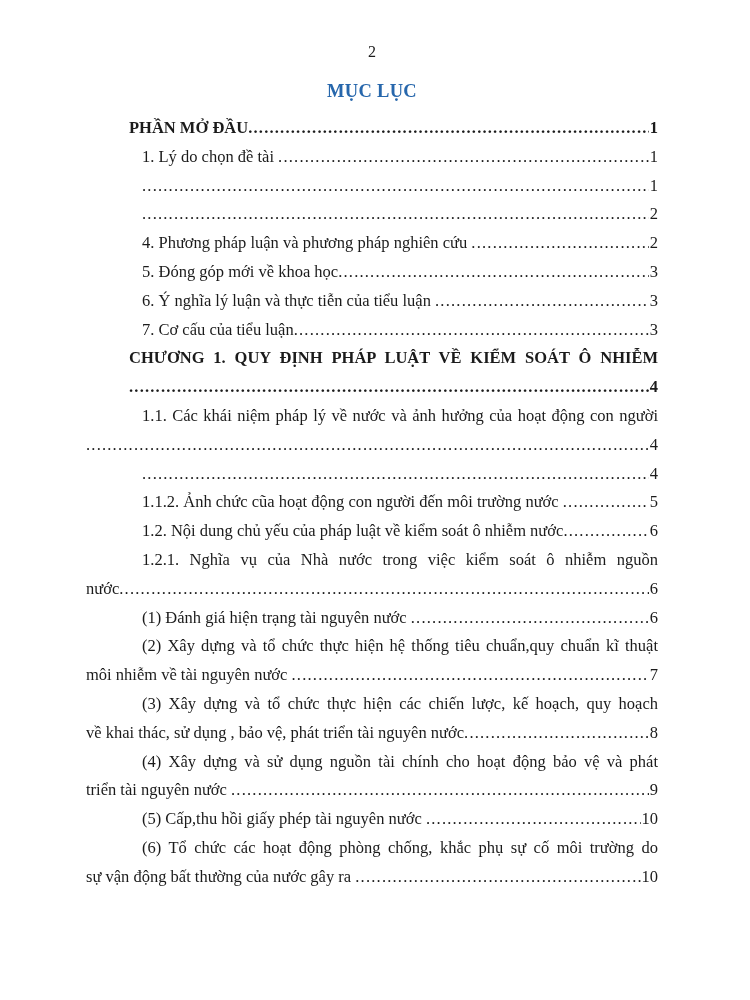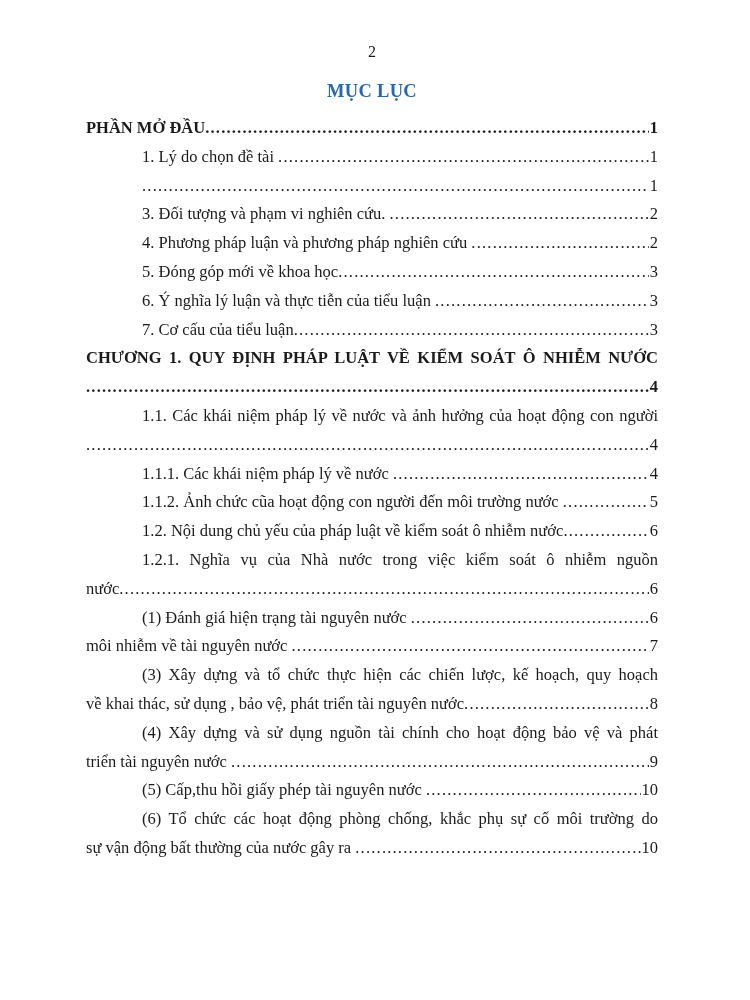--- a/index.html
+++ b/index.html
@@ -37,21 +37,21 @@
   }
   .toc-line {
     display: flex;
     align-items: baseline;
     height: 28.8px;
     line-height: 28.8px;
     font-size: 16.5px;
     overflow: hidden;
   }
   .toc-line.indent { padding-left: 56px; align-items: center; }
-  .toc-line.bold { font-weight: bold; }
+  .toc-line.bold { font-weight: bold; margin-left: 43px; }
   .toc-line.justify {
     display: block;
     text-align: justify;
     text-justify: inter-word;
     text-align-last: justify;
     white-space: normal;
   }
   .txt {
     flex: 0 0 auto;
     white-space: pre;
@@ -86,21 +86,20 @@
       <div class="toc-line indent">
         <span class="txt">1. Lý do chọn đề tài </span>
         <span class="leader"></span>
         <span class="pg">1</span>
       </div>
       <div class="toc-line indent">
         <span class="leader"></span>
         <span class="pg">1</span>
       </div>
       <div class="toc-line indent">
-        <span class="txt">3. Đối tượng và phạm vi nghiên cứu. </span>
         <span class="leader"></span>
         <span class="pg">2</span>
       </div>
       <div class="toc-line indent">
         <span class="txt">4. Phương pháp luận và phương pháp nghiên cứu </span>
         <span class="leader"></span>
         <span class="pg">2</span>
       </div>
       <div class="toc-line indent">
         <span class="txt">5. Đóng góp mới về khoa học</span>
@@ -123,21 +122,20 @@
         <span class="leader"></span>
         <span class="pg">4</span>
       </div>
       <div class="toc-line indent justify"><span class="txt">1.1. Các khái niệm pháp lý về nước và ảnh hưởng của hoạt động con người</span></div>
       <div class="toc-line">
         <span class="txt"></span>
         <span class="leader"></span>
         <span class="pg">4</span>
       </div>
       <div class="toc-line indent">
-        <span class="txt">1.1.1. Các khái niệm pháp lý về nước </span>
         <span class="leader"></span>
         <span class="pg">4</span>
       </div>
       <div class="toc-line indent">
         <span class="txt">1.1.2. Ảnh chức cũa hoạt động con người đến môi trường nước </span>
         <span class="leader"></span>
         <span class="pg">5</span>
       </div>
       <div class="toc-line indent">
         <span class="txt">1.2. Nội dung chủ yếu của pháp luật về kiểm soát ô nhiễm nước</span>
@@ -148,20 +146,21 @@
       <div class="toc-line">
         <span class="txt">nước</span>
         <span class="leader"></span>
         <span class="pg">6</span>
       </div>
       <div class="toc-line indent">
         <span class="txt">(1) Đánh giá hiện trạng tài nguyên nước </span>
         <span class="leader"></span>
         <span class="pg">6</span>
       </div>
+      <div class="toc-line indent justify"><span class="txt">(2) Xây dựng và tổ chức thực hiện hệ thống tiêu chuẩn,quy chuẩn kĩ thuật</span></div>
       <div class="toc-line">
         <span class="txt">môi nhiễm về tài nguyên nước </span>
         <span class="leader"></span>
         <span class="pg">7</span>
       </div>
       <div class="toc-line indent justify"><span class="txt">(3) Xây dựng và tổ chức thực hiện các chiến lược, kế hoạch, quy hoạch</span></div>
       <div class="toc-line">
         <span class="txt">về khai thác, sử dụng , bảo vệ, phát triển tài nguyên nước</span>
         <span class="leader"></span>
         <span class="pg">8</span>

